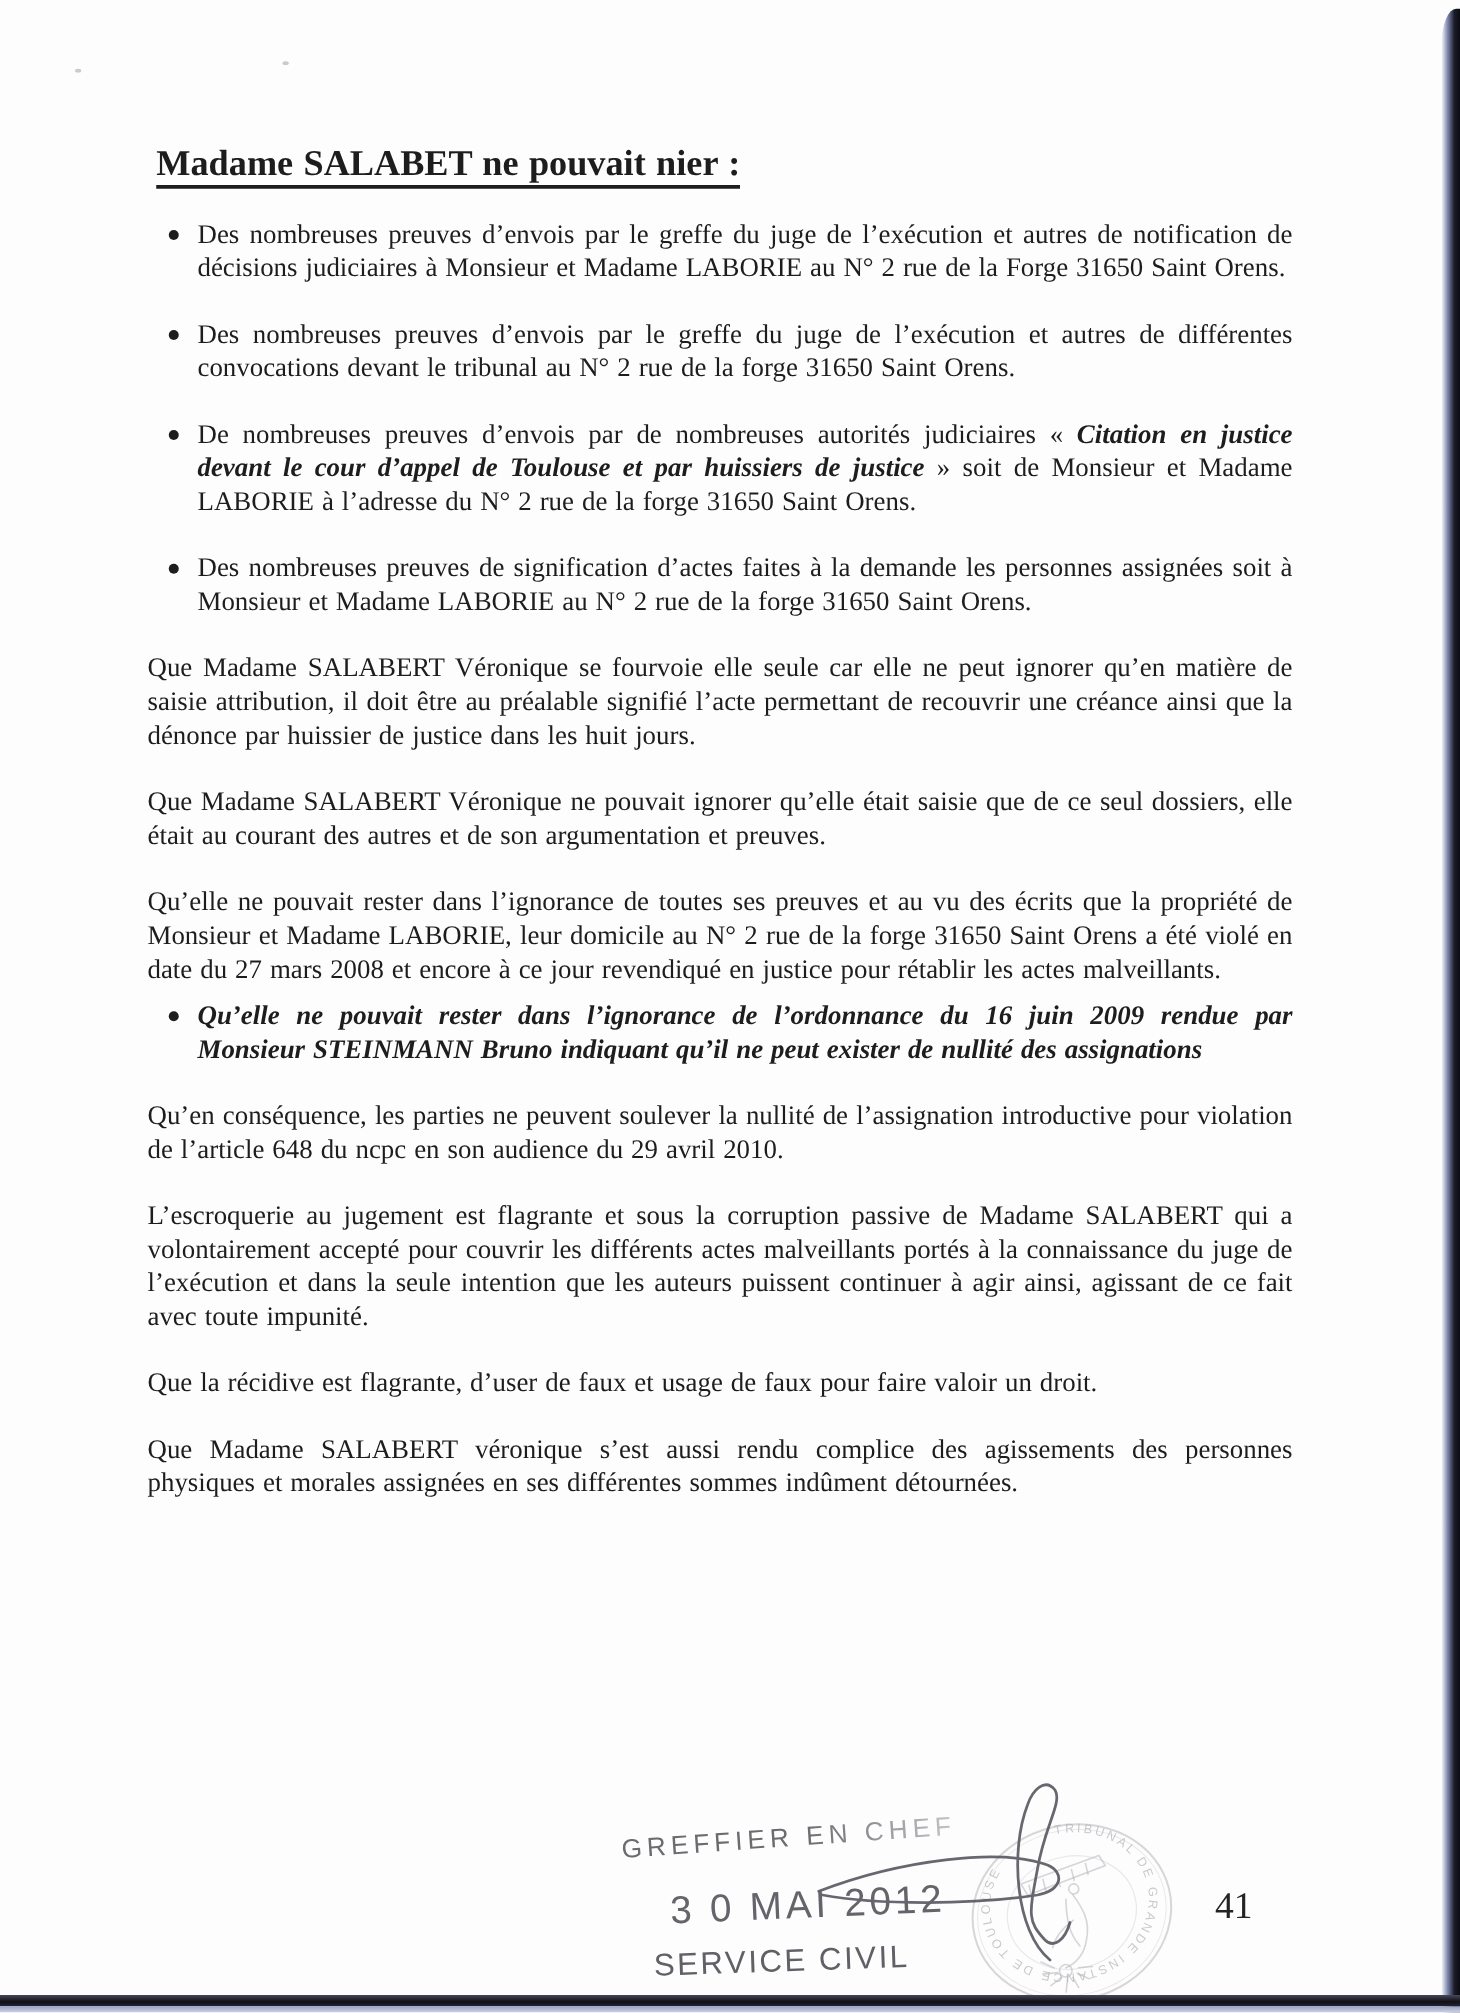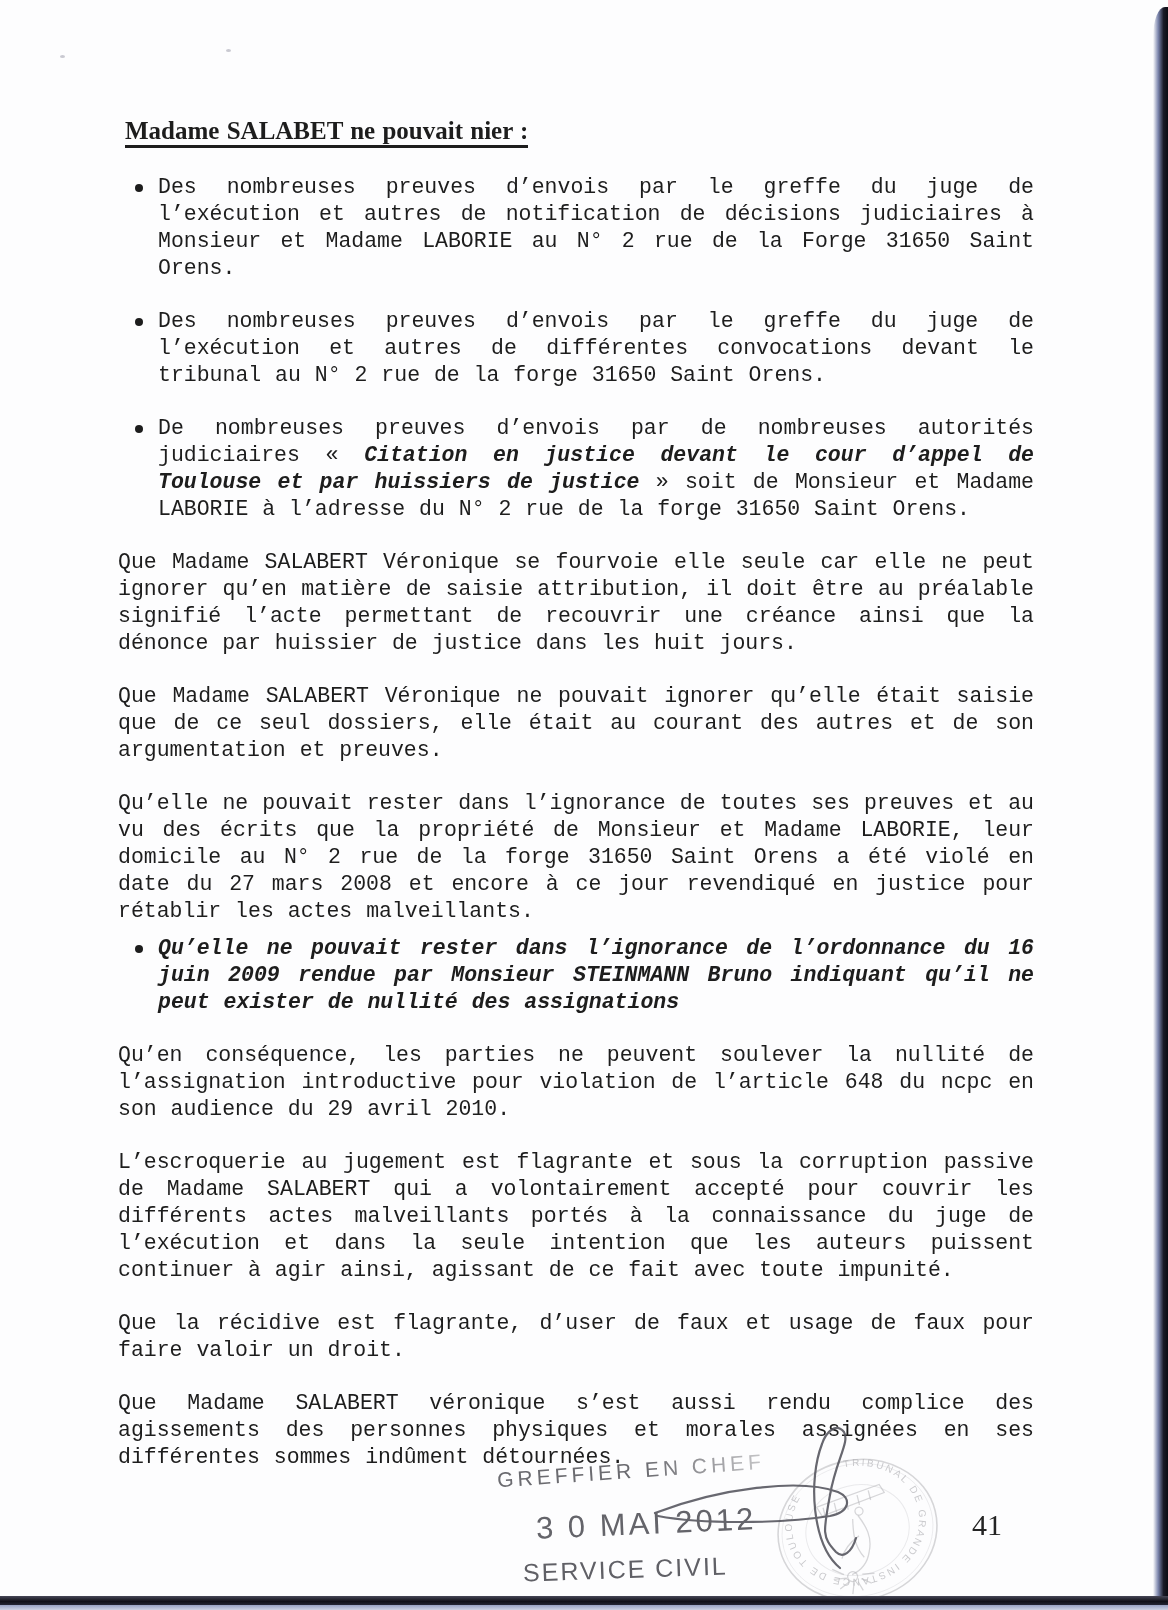--- a/index.html
+++ b/index.html
@@ -7,30 +7,30 @@
     width:1168px;height:1610px;position:relative;overflow:hidden;
     background:#fbfbfc;
     font-family:"Liberation Serif", serif;
     color:#1d1d1d;
   }
   .page{position:absolute;inset:0;background:#fdfdfe;}
   .content{
     position:absolute;left:118px;top:0;width:916px;
     font-size:21.5px;line-height:27px;word-spacing:1px;
   }
-  .heading{margin:117px 0 0 7px;font-size:25px;line-height:28px;font-weight:bold;}
+  .heading{margin:117px 0 0 7px;font-size:29px;line-height:28px;font-weight:bold;}
   .heading .underlined{border-bottom:3px solid #1d1d1d;padding-bottom:1px;}
   ul.bullets{list-style:none;margin:29px 0 0;padding:0;}
-  ul.bullets li{position:relative;padding-left:40px;margin-top:26px;text-align:justify;font-family:Liberation Mono, monospace;}
+  ul.bullets li{position:relative;padding-left:40px;margin-top:26px;text-align:justify;}
   ul.bullets li:first-child{margin-top:0;}
   ul.bullets li::before{
     content:"";position:absolute;left:17px;top:10px;width:8px;height:8px;
     background:#1d1d1d;border-radius:50%;
   }
-  .para{margin:26px 0 0;text-align:justify;font-family:Liberation Mono, monospace;}
+  .para{margin:26px 0 0;text-align:justify;}
   .emph{font-weight:bold;font-style:italic;}
   
   .stamp{
     position:absolute;font-family:"Liberation Sans", sans-serif;
     color:#6b6b70;white-space:nowrap;
   }
   .stamp-greffier{
     left:497px;top:1459px;font-size:21px;letter-spacing:4px;
     transform:rotate(-4deg);
     -webkit-mask-image:linear-gradient(to right,#000 55%,rgba(0,0,0,.38));
@@ -74,20 +74,21 @@
   <div class="content">
 
     <div class="heading">
       <span class="underlined">Madame SALABET ne pouvait nier :</span>
     </div>
 
     <ul class="bullets">
       <li><span>Des nombreuses preuves d’envois par le greffe du juge de l’exécution et autres de notification de décisions judiciaires à Monsieur et Madame LABORIE au N° 2 rue de la Forge 31650 Saint Orens.</span><span class="emph"></span><span></span></li>
       <li><span>Des nombreuses preuves d’envois par le greffe du juge de l’exécution et autres de différentes convocations devant le tribunal au N° 2 rue de la forge 31650 Saint Orens.</span><span class="emph"></span><span></span></li>
       <li><span>De nombreuses preuves d’envois par de nombreuses autorités judiciaires « </span><span class="emph">Citation en justice devant le cour d’appel de Toulouse et par huissiers de justice</span><span> » soit de Monsieur et Madame LABORIE à l’adresse du N° 2 rue de la forge 31650 Saint Orens.</span></li>
+      <li><span>Des nombreuses preuves de signification d’actes faites à la demande les personnes assignées soit à Monsieur et Madame LABORIE au N° 2 rue de la forge 31650 Saint Orens.</span><span class="emph"></span><span></span></li>
     </ul>
 
     <p class="para">Que Madame SALABERT Véronique se fourvoie elle seule car elle ne peut ignorer qu’en matière de saisie attribution, il doit être au préalable signifié l’acte permettant de recouvrir une créance ainsi que la dénonce par huissier de justice dans les huit jours.</p>
     <p class="para">Que Madame SALABERT Véronique ne pouvait ignorer qu’elle était saisie que de ce seul dossiers, elle était au courant des autres et de son argumentation et preuves.</p>
     <p class="para">Qu’elle ne pouvait rester dans l’ignorance de toutes ses preuves et au vu des écrits que la propriété de Monsieur et Madame LABORIE, leur domicile au N° 2 rue de la forge 31650 Saint Orens a été violé en date du 27 mars 2008 et encore à ce jour revendiqué en justice pour rétablir les actes malveillants.</p>
 
     <ul class="bullets" style="margin-top:10px;">
       <li><span></span><span class="emph">Qu’elle ne pouvait rester dans l’ignorance de l’ordonnance du 16 juin 2009 rendue par Monsieur STEINMANN Bruno indiquant qu’il ne peut exister de nullité des assignations</span><span></span></li>
     </ul>
 

